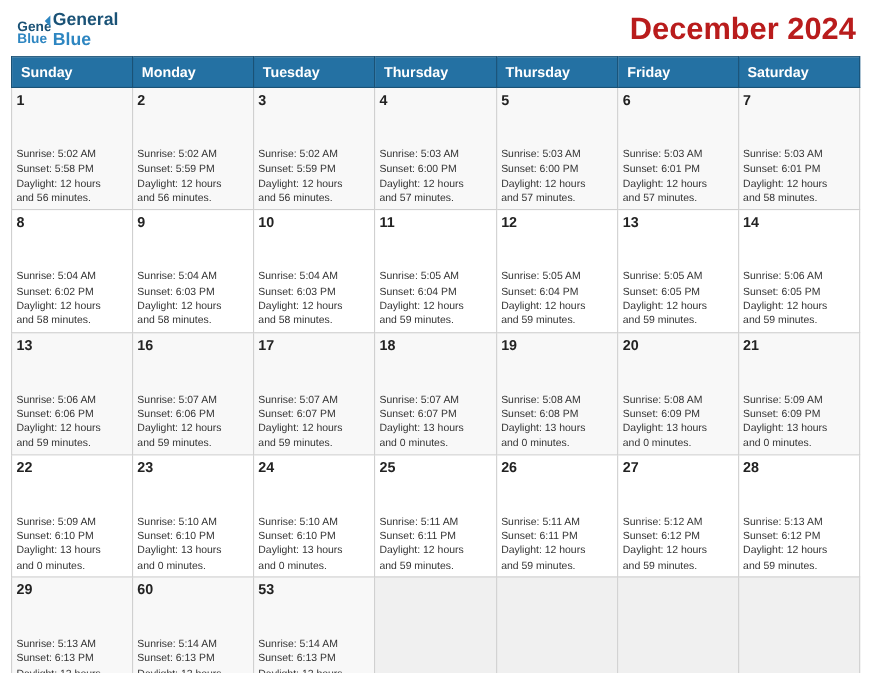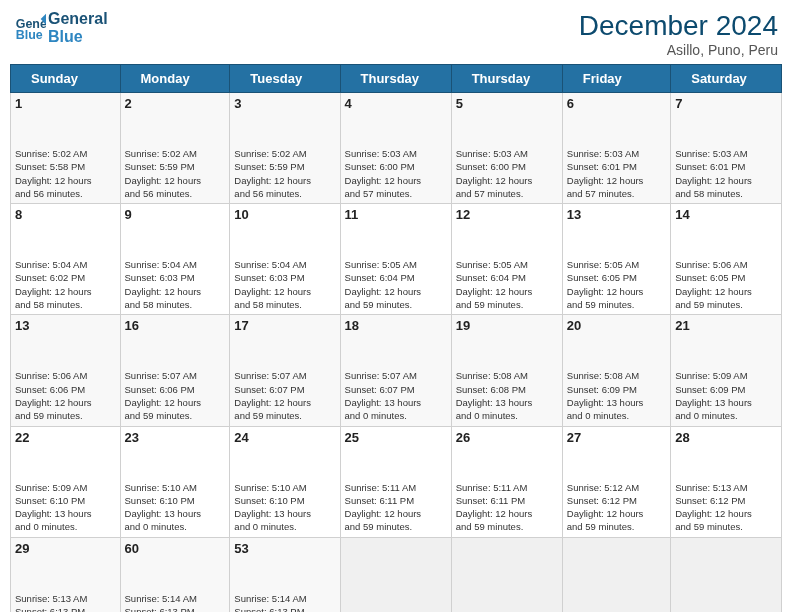--- a/index.html
+++ b/index.html
@@ -24,36 +24,36 @@
     .logo-icon {
       width: 32px;
       height: 32px;
       margin-right: 2px;
     }
     .title-area {
       text-align: right;
     }
     .month-year {
       font-size: 28px;
-      font-weight: normal;
-      color: #0c4a6e;
+      font-weight: bold;
+      color: #b91c1c;
     }
     .location {
       font-size: 14px;
       color: #555;
     }
     .calendar {
       width: 100%;
       border-collapse: collapse;
       font-size: 10px;
     }
     .calendar thead th {
       background-color: #2471a3;
       color: #fff;
-      padding: 6px 20px;
+      padding: 6px 8px;
       text-align: left;
       font-size: 13px;
       font-weight: bold;
       border: 1px solid #1a5276;
     }
     .calendar tbody td {
       vertical-align: top;
       border: 1px solid #d0d0d0;
       padding: 3px 4px;
       width: 113px;
@@ -90,21 +90,20 @@
       <text x="2" y="30" font-size="14" font-weight="bold" fill="#2e86c1">Blue</text>
       <polygon points="30,8 36,2 36,14" fill="#2e86c1"></polygon>
     </svg>
     <div>
       <div style="font-size:16px;font-weight:bold;color:#1a5276;line-height:1.1;">General</div>
       <div style="font-size:16px;font-weight:bold;color:#2e86c1;line-height:1.1;">Blue</div>
     </div>
   </div>
   <div class="title-area">
     <div class="month-year">December 2024</div>
-    <div class="location">Asillo, Puno, Peru</div>
   </div>
 </div>
 
 <table class="calendar">
   <thead>
     <tr>
     <th>Sunday</th>
         <th>Monday</th>
         <th>Tuesday</th>
         <th>Thursday</th>

